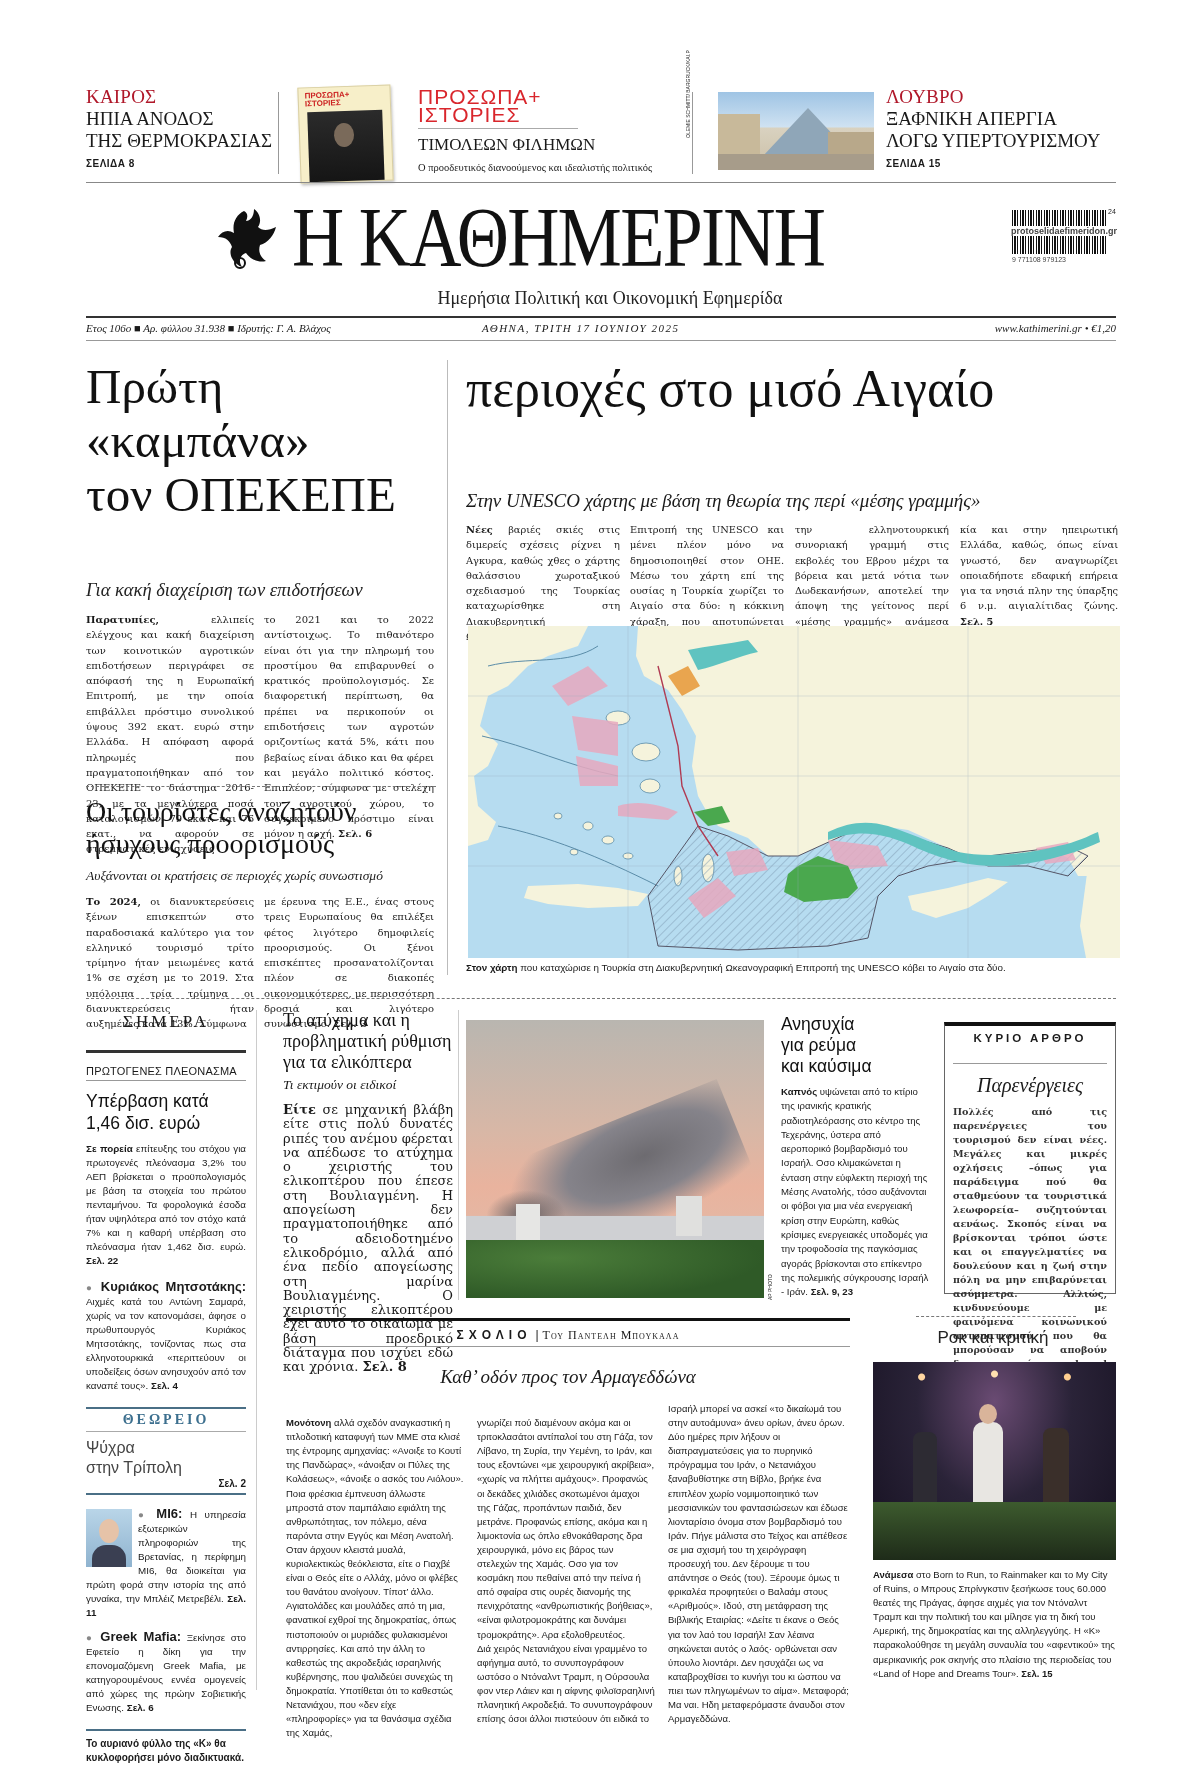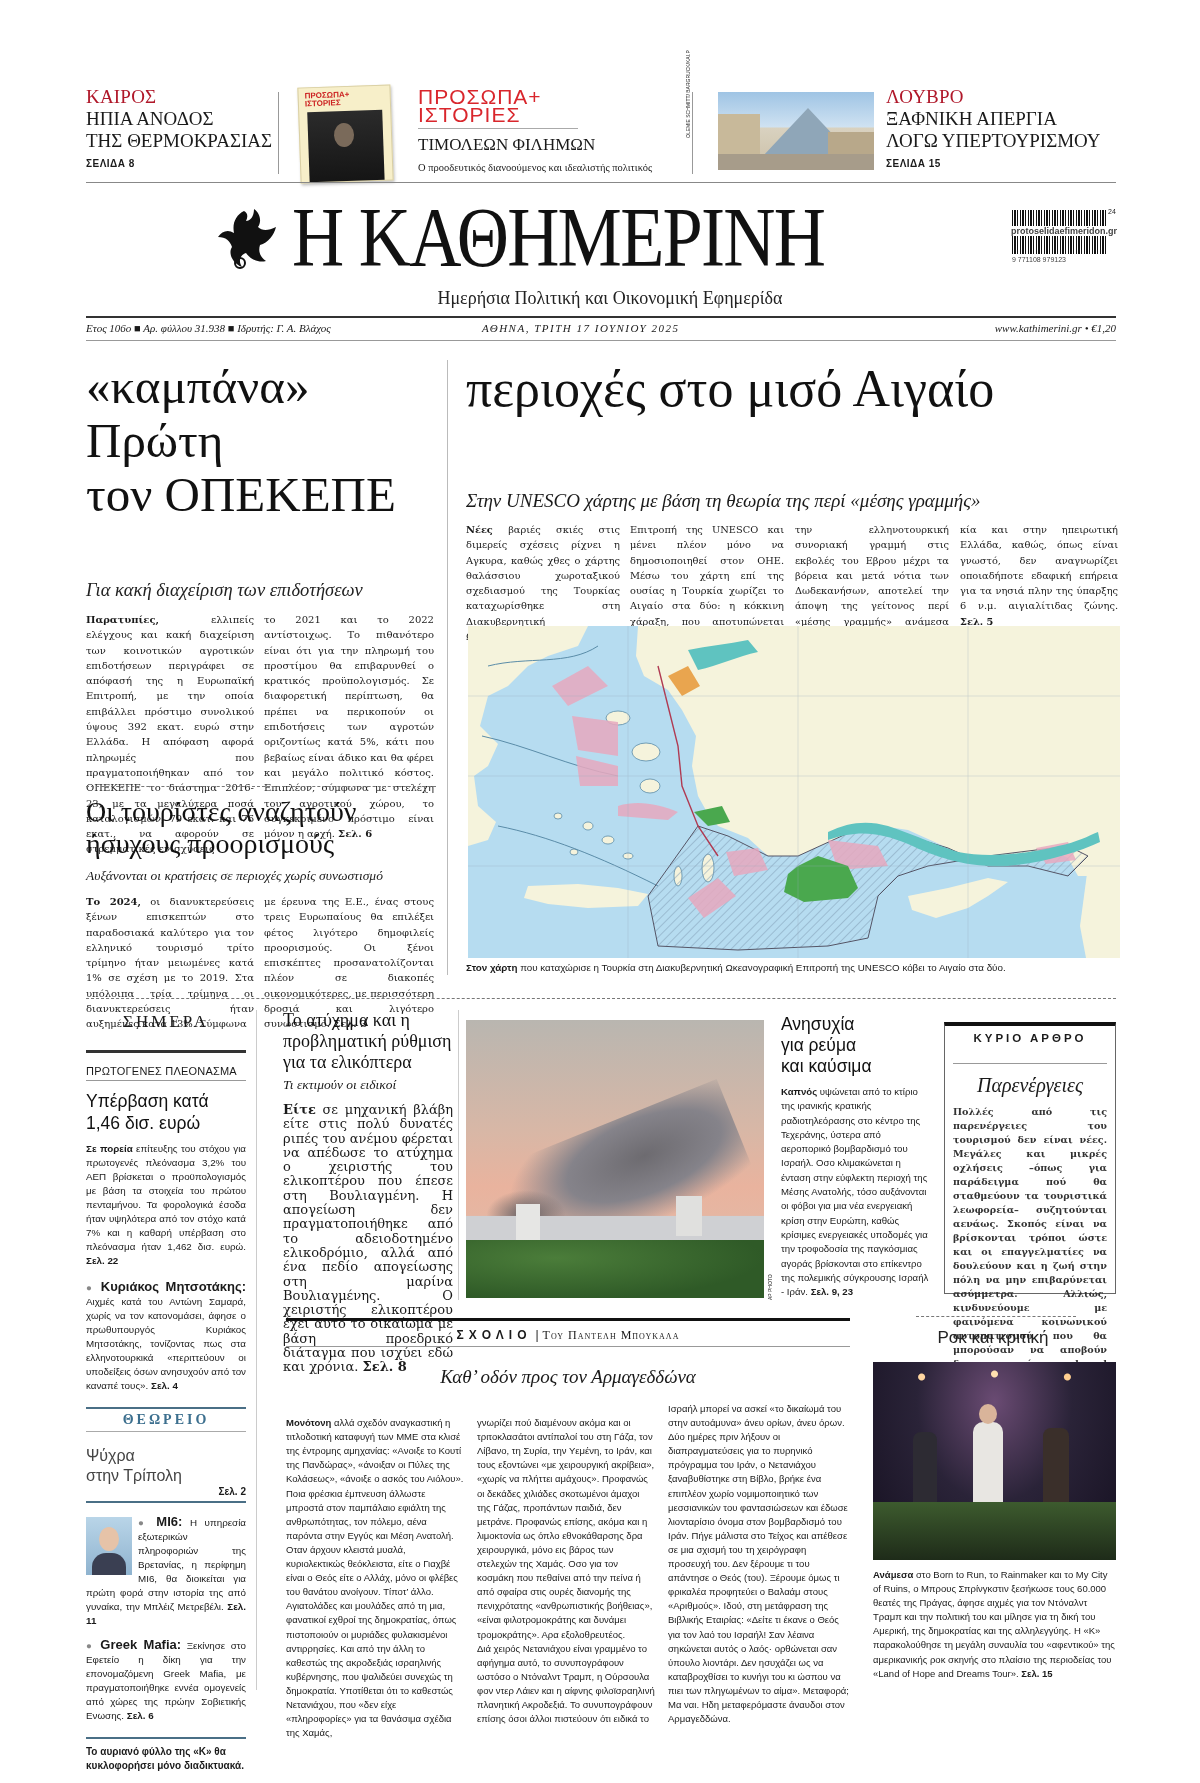--- a/index.html
+++ b/index.html
@@ -77,22 +77,22 @@
   <div style="position:absolute;left:0;top:46px;font-size:7px;color:#444">9 771108 979123</div>
 </div>
 <div class="abs" style="left:380px;top:288px;width:460px;text-align:center;font-family:'Liberation Serif',serif;font-size:18px;color:#222">Ημερήσια Πολιτική και Οικονομική Εφημερίδα</div>
 <div class="hr" style="left:86px;top:316px;width:1030px;height:2px;background:#333"></div>
 <div class="abs serif" style="left:86px;top:322px;font-size:11px;font-style:italic">Ετος 106ο ■ Αρ. φύλλου 31.938 ■ Ιδρυτής: Γ. Α. Βλάχος</div>
 <div class="abs serif" style="left:482px;top:322px;font-size:11px;font-style:italic;letter-spacing:1.5px">ΑΘΗΝΑ, ΤΡΙΤΗ 17 ΙΟΥΝΙΟΥ 2025</div>
 <div class="abs serif" style="left:960px;top:322px;width:156px;text-align:right;font-size:11px;font-style:italic">www.kathimerini.gr • €1,20</div>
 <div class="hr" style="left:86px;top:340px;width:1030px;background:#999"></div>
 
 <div class="abs" style="left:86px;top:360px;width:350px;font-family:'Liberation Serif',serif;font-size:49px;line-height:54px;color:#111">
+  <div>Πρώτη</div>
   <div>«καμπάνα»</div>
-  <div>Πρώτη</div>
   <div>τον ΟΠΕΚΕΠΕ</div>
 </div>
 <div class="abs" style="left:86px;top:580px;font-family:'Liberation Serif',serif;font-style:italic;font-size:18.5px;color:#222;white-space:nowrap">Για κακή διαχείριση των επιδοτήσεων</div>
 <div class="abs txtserif" style="left:86px;top:612px;width:168px">
   <b class="lead">Παρατυπίες,</b><span> ελλιπείς ελέγχους και κακή διαχείριση των κοινοτικών αγροτικών επιδοτήσεων περιγράφει σε απόφασή της η Ευρωπαϊκή Επιτροπή, με την οποία επιβάλλει πρόστιμο συνολικού ύψους 392 εκατ. ευρώ στην Ελλάδα. Η απόφαση αφορά πληρωμές που πραγματοποιήθηκαν από τον ΟΠΕΚΕΠΕ το διάστημα 2016-23, με τα μεγαλύτερα ποσά καταλογισμών, 79 εκατ. και 76 εκατ., να αφορούν σε στρεμματικές ενισχύσεις</span>
 </div>
 <div class="abs txtserif" style="left:264px;top:612px;width:170px">
   <span>το 2021 και το 2022 αντίστοιχως. Το πιθανότερο είναι ότι για την πληρωμή του προστίμου θα επιβαρυνθεί ο κρατικός προϋπολογισμός. Σε διαφορετική περίπτωση, θα πρέπει να περικοπούν οι επιδοτήσεις των αγροτών οριζοντίως κατά 5%, κάτι που βεβαίως είναι άδικο και θα φέρει και μεγάλο πολιτικό κόστος. Επιπλέον, σύμφωνα με στελέχη του αγροτικού χώρου, το συγκεκριμένο πρόστιμο είναι μόνον η αρχή.</span> <b>Σελ. 6</b>
 </div>
 <div class="dash" style="left:86px;top:786px;width:350px"></div>
@@ -205,33 +205,33 @@
   <div style="font-size:11px;margin-top:12px;padding-bottom:3px;border-bottom:1px solid #999;letter-spacing:0.2px">ΠΡΩΤΟΓΕΝΕΣ ΠΛΕΟΝΑΣΜΑ</div>
   <div style="font-size:17.5px;line-height:22px;margin-top:9px;color:#111">Υπέρβαση κατά 1,46 δισ. ευρώ</div>
   <div class="txt" style="margin-top:8px;font-size:9.8px;line-height:14px">
     <b>Σε πορεία</b><span> επίτευξης του στόχου για πρωτογενές πλεόνασμα 3,2% του ΑΕΠ βρίσκεται ο προϋπολογισμός με βάση τα στοιχεία του πρώτου πενταμήνου. Τα φορολογικά έσοδα ήταν υψηλότερα από τον στόχο κατά 7% και η καθαρή υπέρβαση στο πλεόνασμα ήταν 1,462 δισ. ευρώ.</span> <b>Σελ. 22</b>
   </div>
   <div class="txt" style="margin-top:12px;font-size:9.8px;line-height:14px">
     <span style="color:#888">●</span> <b style="font-size:13px">Κυριάκος Μητσοτάκης:</b><span> Αιχμές κατά του Αντώνη Σαμαρά, χωρίς να τον κατονομάσει, άφησε ο πρωθυπουργός Κυριάκος Μητσοτάκης, τονίζοντας πως στα ελληνοτουρκικά «περιττεύουν οι υποδείξεις όσων ανησυχούν από τον καναπέ τους».</span> <b>Σελ. 4</b>
   </div>
   <div style="margin-top:14px;border-top:2px solid #4a6f86;border-bottom:2px solid #4a6f86;padding:3px 0 4px">
     <div style="text-align:center;font-family:'Liberation Serif',serif;font-weight:bold;color:#3c6f8e;letter-spacing:3px;font-size:14px;border-bottom:1px solid #aaa;padding-bottom:3px">ΘΕΩΡΕΙΟ</div>
-    <div style="font-size:16px;color:#444;margin-top:14px;line-height:20px">Ψύχρα</div>
+    <div style="font-size:16px;color:#444;margin-top:6px;line-height:20px">Ψύχρα</div>
     <div style="font-size:16px;color:#444;line-height:20px">στην Τρίπολη</div>
     <div style="text-align:right;font-size:10px;font-weight:bold">Σελ. 2</div>
   </div>
   <div class="txt" style="margin-top:12px;font-size:9.8px;line-height:14px">
     <div style="float:left;width:46px;height:58px;margin:2px 6px 2px 0;background:linear-gradient(#b9d5e8,#8fb3cf);position:relative;overflow:hidden">
       <div style="position:absolute;left:13px;top:10px;width:20px;height:24px;border-radius:50%;background:#e6c3a8"></div>
       <div style="position:absolute;left:6px;top:36px;width:34px;height:30px;border-radius:14px 14px 0 0;background:#3a3f52"></div>
     </div>
     <span style="color:#888">●</span> <b style="font-size:13px">ΜΙ6:</b><span> Η υπηρεσία εξωτερικών πληροφοριών της Βρετανίας, η περίφημη ΜΙ6, θα διοικείται για πρώτη φορά στην ιστορία της από γυναίκα, την Μπλέιζ Μετρεβέλι.</span> <b>Σελ. 11</b>
   </div>
   <div class="txt" style="margin-top:10px;font-size:9.8px;line-height:14px;clear:both">
-    <span style="color:#888">●</span> <b style="font-size:13px">Greek Mafia:</b><span> Ξεκίνησε στο Εφετείο η δίκη για την επονομαζόμενη Greek Mafia, με πραγματοποιήθηκε εννέα ομογενείς από χώρες της πρώην Σοβιετικής Ενωσης.</span> <b>Σελ. 6</b>
+    <span style="color:#888">●</span> <b style="font-size:13px">Greek Mafia:</b><span> Ξεκίνησε στο Εφετείο η δίκη για την επονομαζόμενη Greek Mafia, με κατηγορουμένους εννέα ομογενείς από χώρες της πρώην Σοβιετικής Ενωσης.</span> <b>Σελ. 6</b>
   </div>
   <div style="margin-top:14px;border-top:2px solid #4a6f86;padding-top:6px;font-size:10px;font-weight:bold;line-height:14px">Το αυριανό φύλλο της «Κ» θα κυκλοφορήσει μόνο διαδικτυακά.</div>
 </div>
 <div class="vr" style="left:256px;top:1010px;height:680px;background:#ccc"></div>
 
 <div class="abs" style="left:283px;top:1010px;width:170px">
   <div style="font-family:'Liberation Serif',serif;font-size:18px;line-height:21px;color:#111">Το ατύχημα και η προβληματική ρύθμιση για τα ελικόπτερα</div>
   <div style="font-family:'Liberation Serif',serif;font-style:italic;font-size:13.5px;margin-top:4px">Τι εκτιμούν οι ειδικοί</div>
   <div class="txtserif" style="margin-top:10px;font-size:13px;line-height:14.3px">
     <b>Είτε</b><span> σε μηχανική βλάβη είτε στις πολύ δυνατές ριπές του ανέμου φέρεται να απέδωσε το ατύχημα ο χειριστής του ελικοπτέρου που έπεσε στη Βουλιαγμένη. Η απογείωση δεν πραγματοποιήθηκε από το αδειοδοτημένο ελικοδρόμιο, αλλά από ένα πεδίο απογείωσης στη μαρίνα Βουλιαγμένης. Ο χειριστής ελικοπτέρου έχει αυτό το δικαίωμα με βάση προεδρικό διάταγμα που ισχύει εδώ και χρόνια.</span> <b>Σελ. 8</b>

